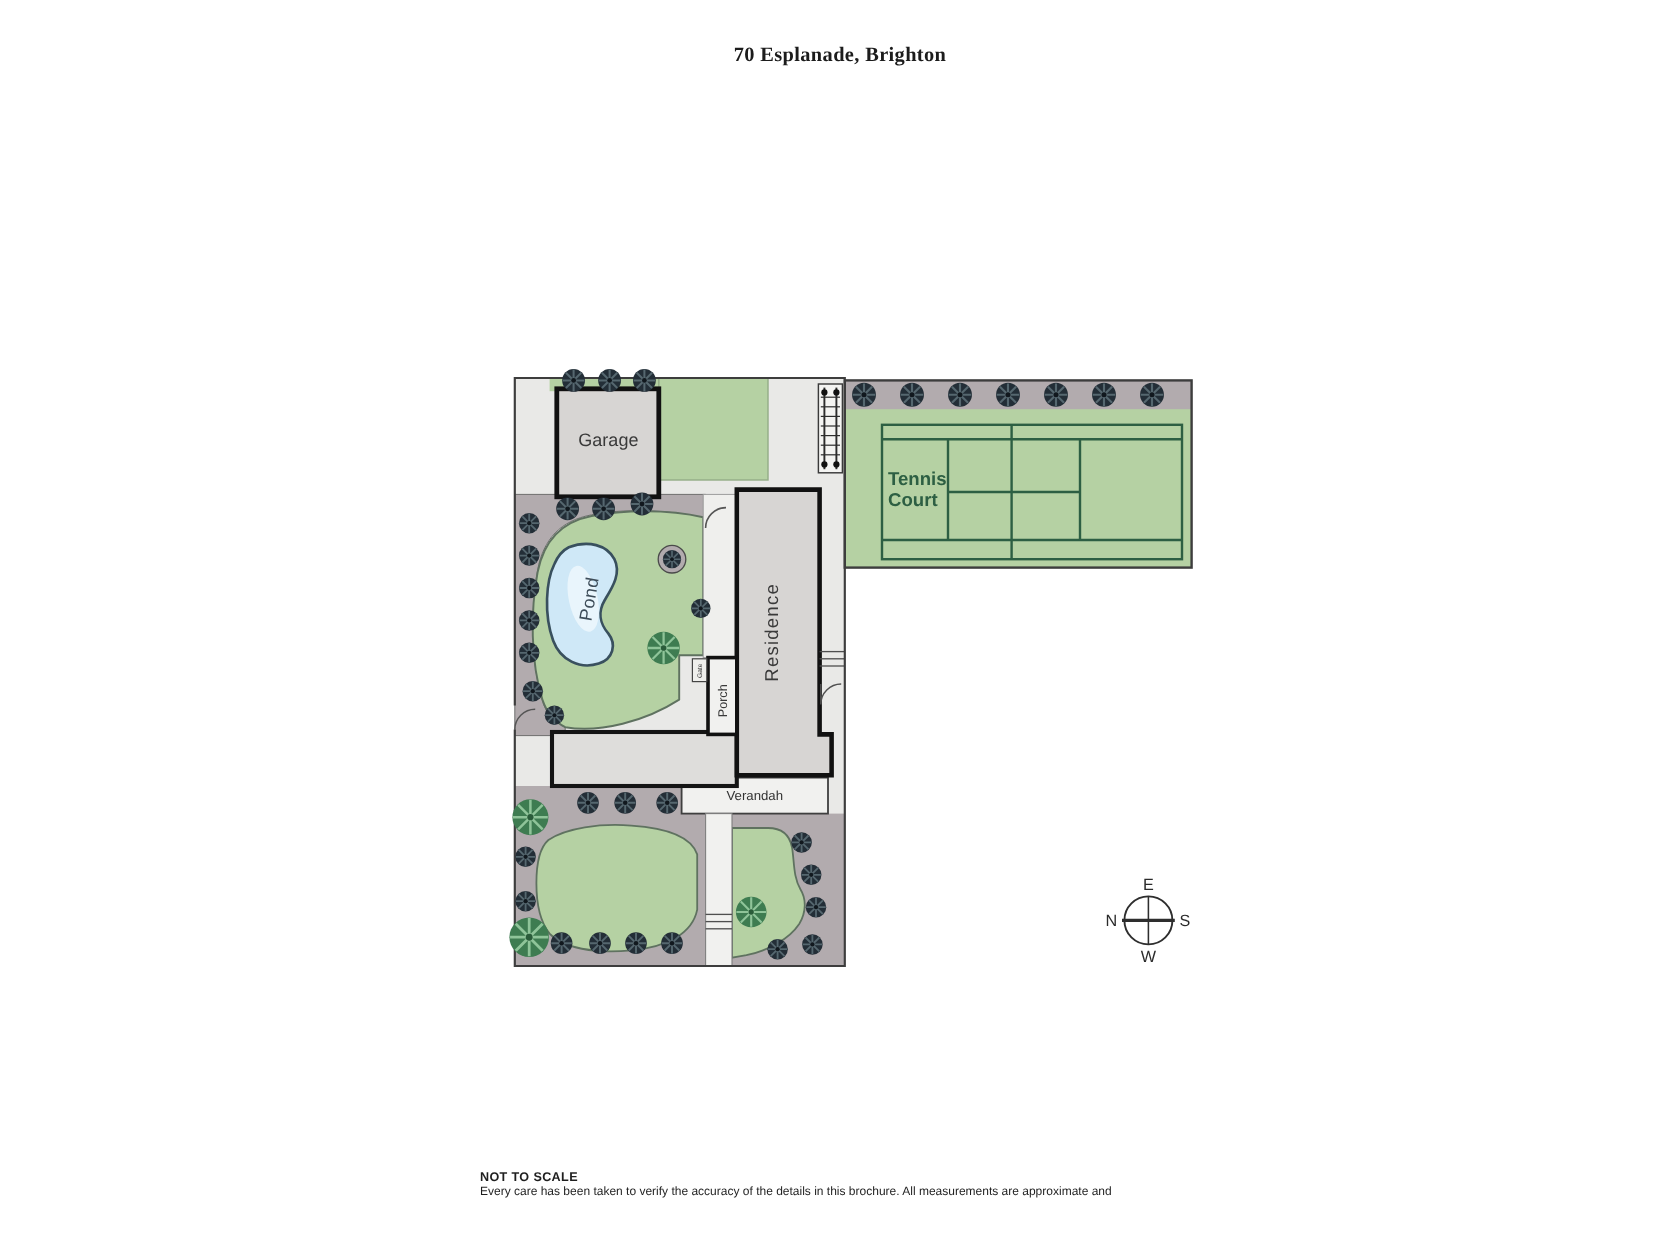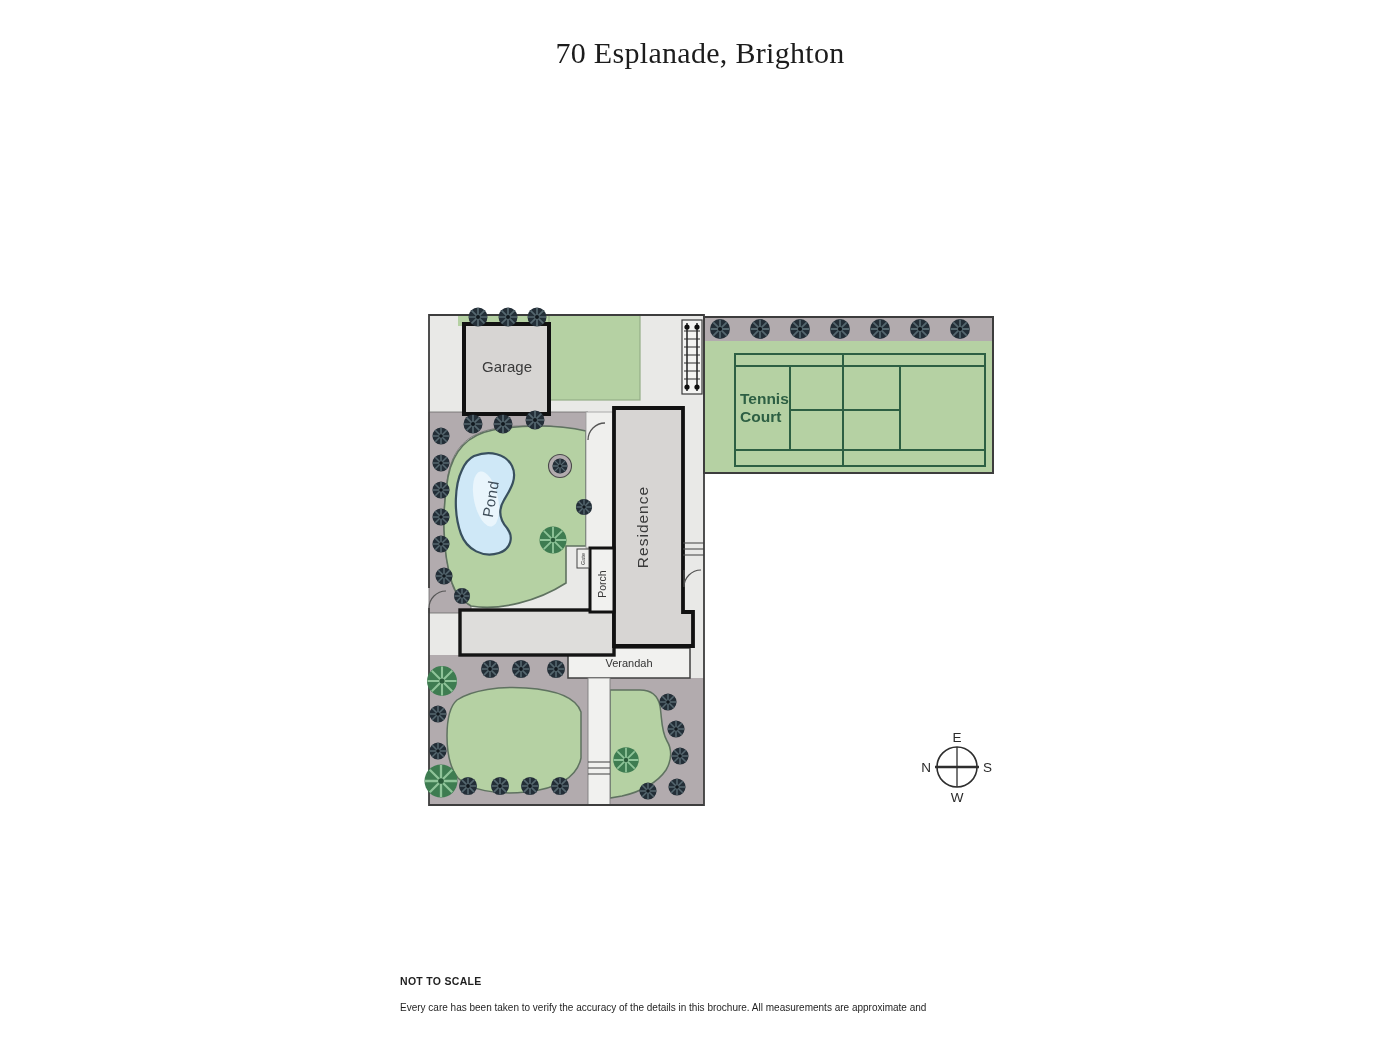--- a/index.html
+++ b/index.html
@@ -1,23 +1,23 @@
 <!DOCTYPE html>
 <html><head>
 <meta charset="utf-8">
 <style>
   html,body{margin:0;padding:0;background:#ffffff;}
   .page{position:relative;width:1400px;height:1050px;background:#ffffff;overflow:hidden;
         font-family:"Liberation Sans",sans-serif;}
   .title{position:absolute;top:36px;left:0;width:100%;text-align:center;
-         font-family:"Liberation Serif",serif;font-weight:normal;font-size:30px;color:#1c1c1c;
+         font-family:"Liberation Serif",serif;font-weight:bold;font-size:17px;color:#1c1c1c;
          letter-spacing:0.3px;}
   .plan-svg{position:absolute;left:0;top:0;}
   .footer{position:absolute;left:400px;top:975px;width:640px;color:#1f1f1f;}
-  .footer .head{font-weight:bold;font-size:10.5px;letter-spacing:0.3px;margin-bottom:15px;}
+  .footer .head{font-weight:bold;font-size:10.5px;letter-spacing:0.3px;margin-bottom:1px;}
   .footer .line{font-size:10px;line-height:11.5px;}
   svg text{font-family:"Liberation Sans",sans-serif;}
 </style>
 </head>
 <body>
 
 <div class="page">
 
   <div class="title">70 Esplanade, Brighton</div>
 

